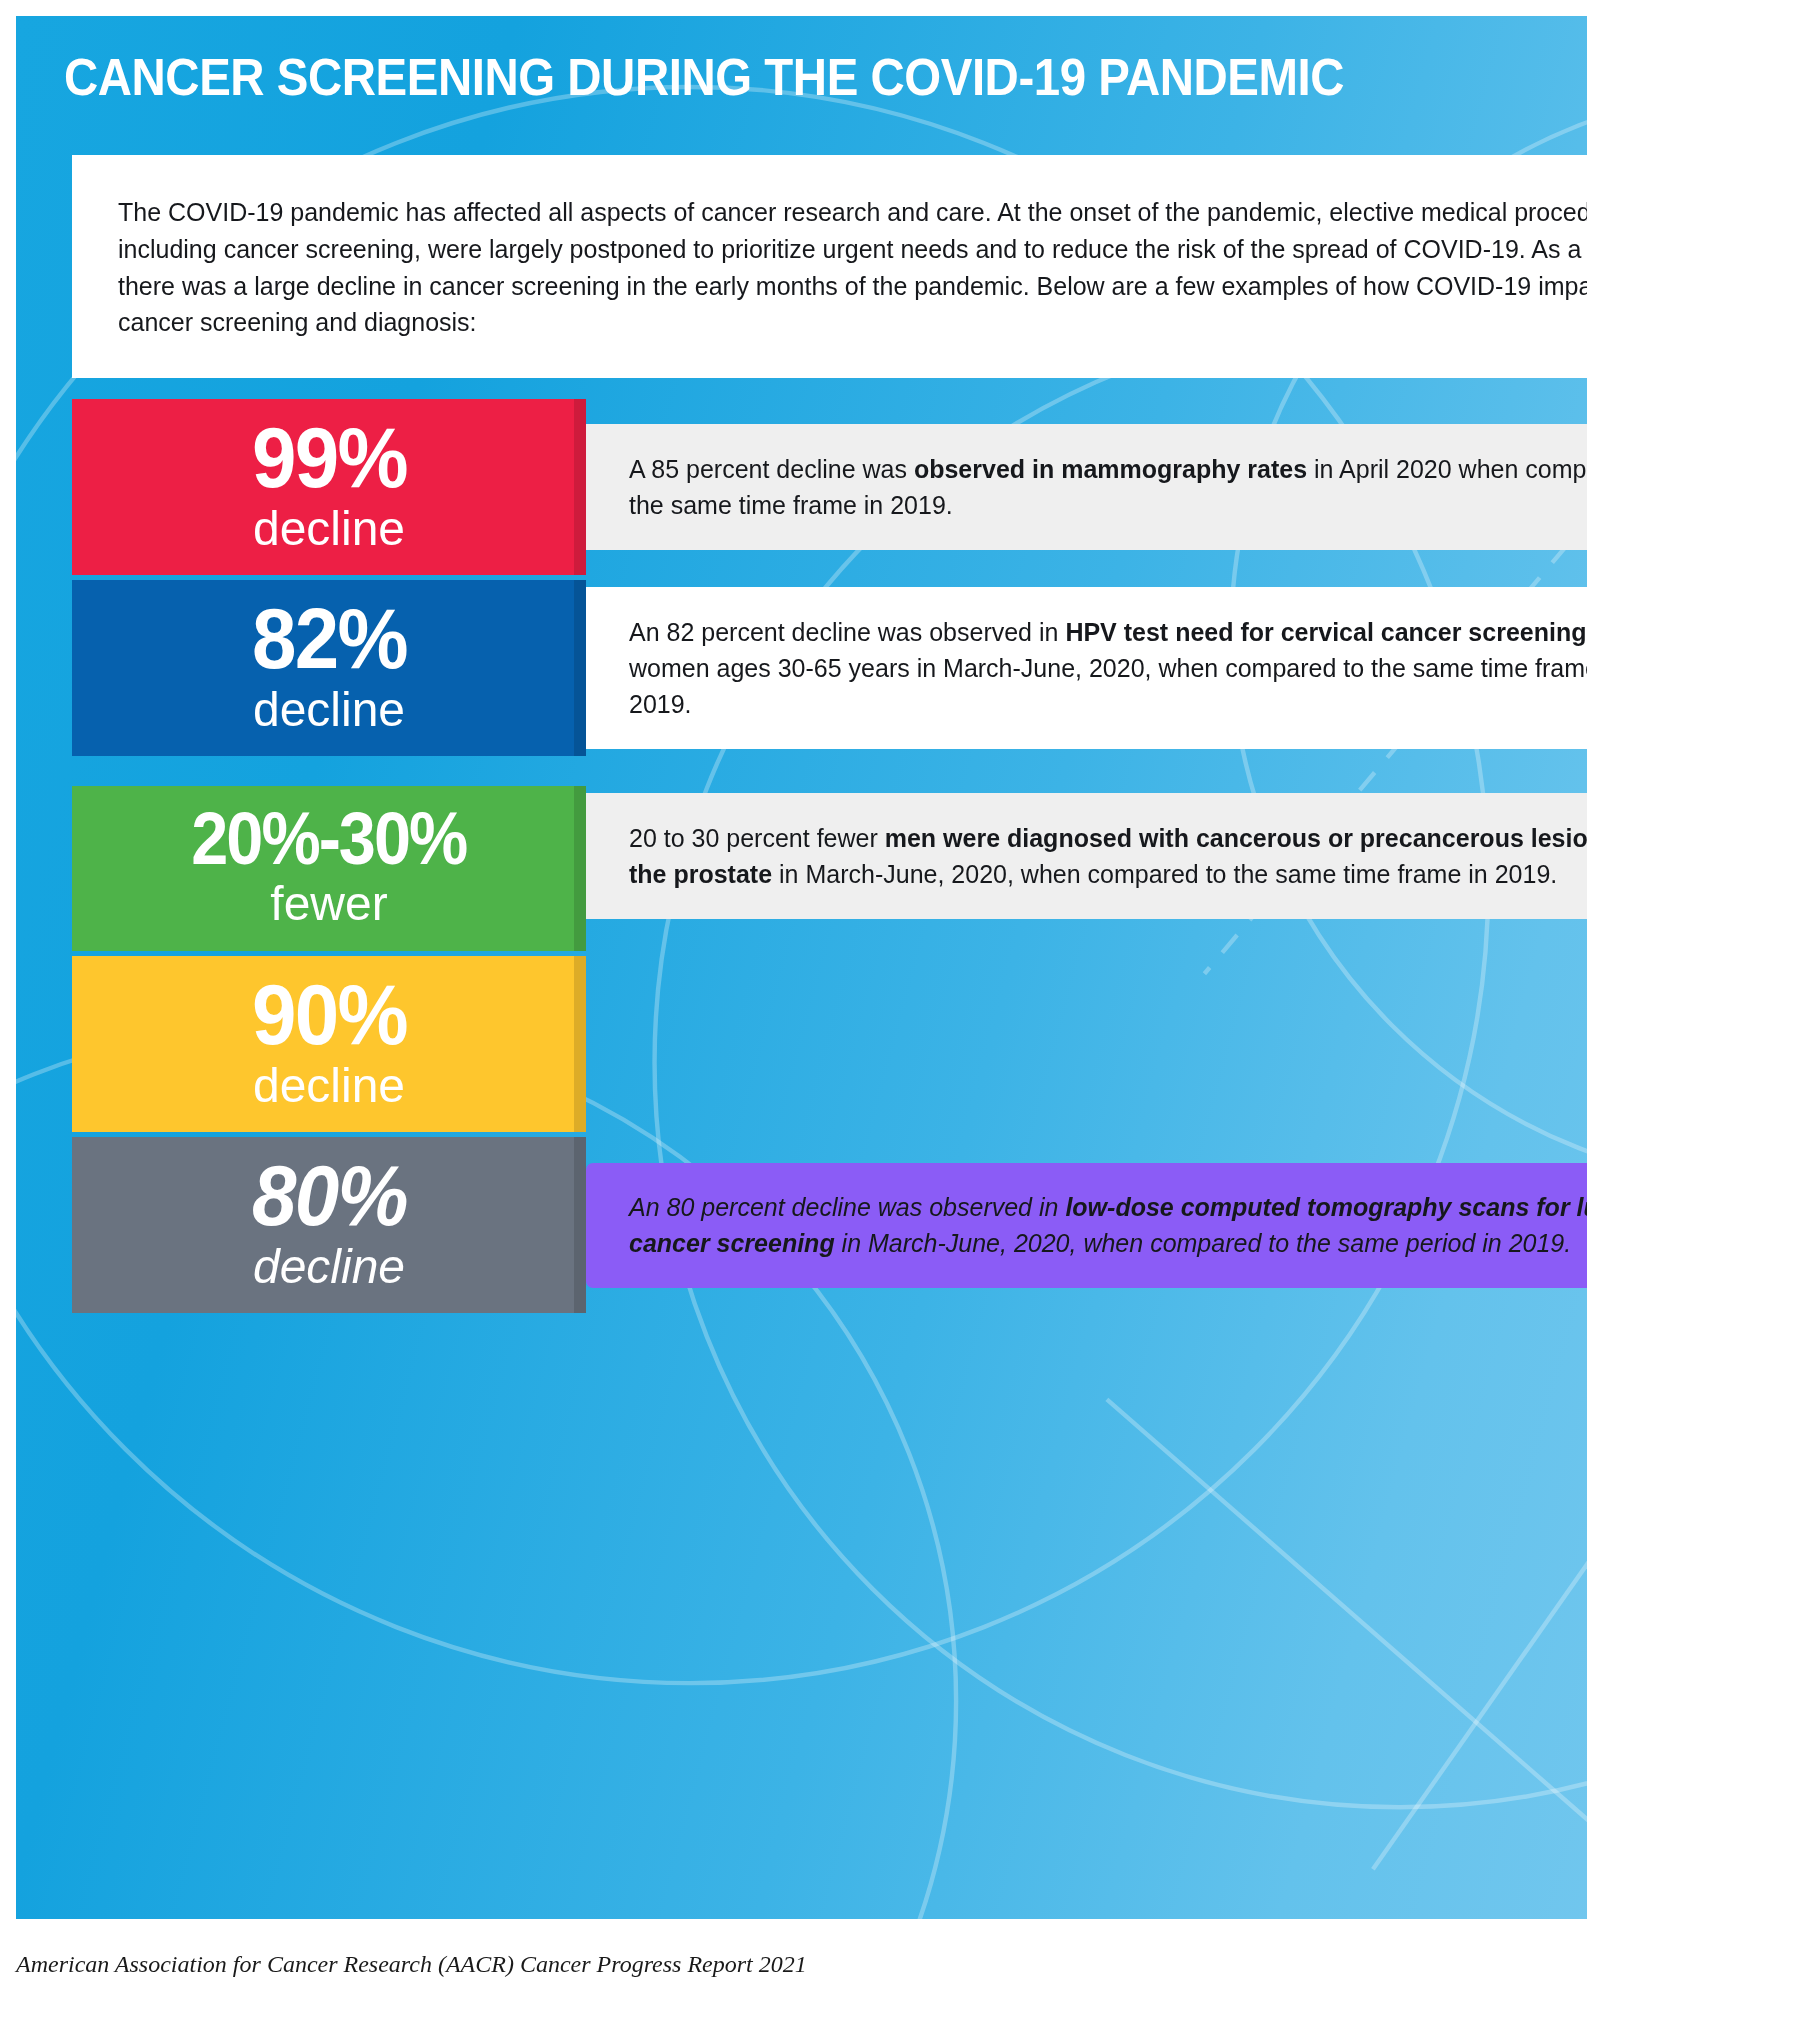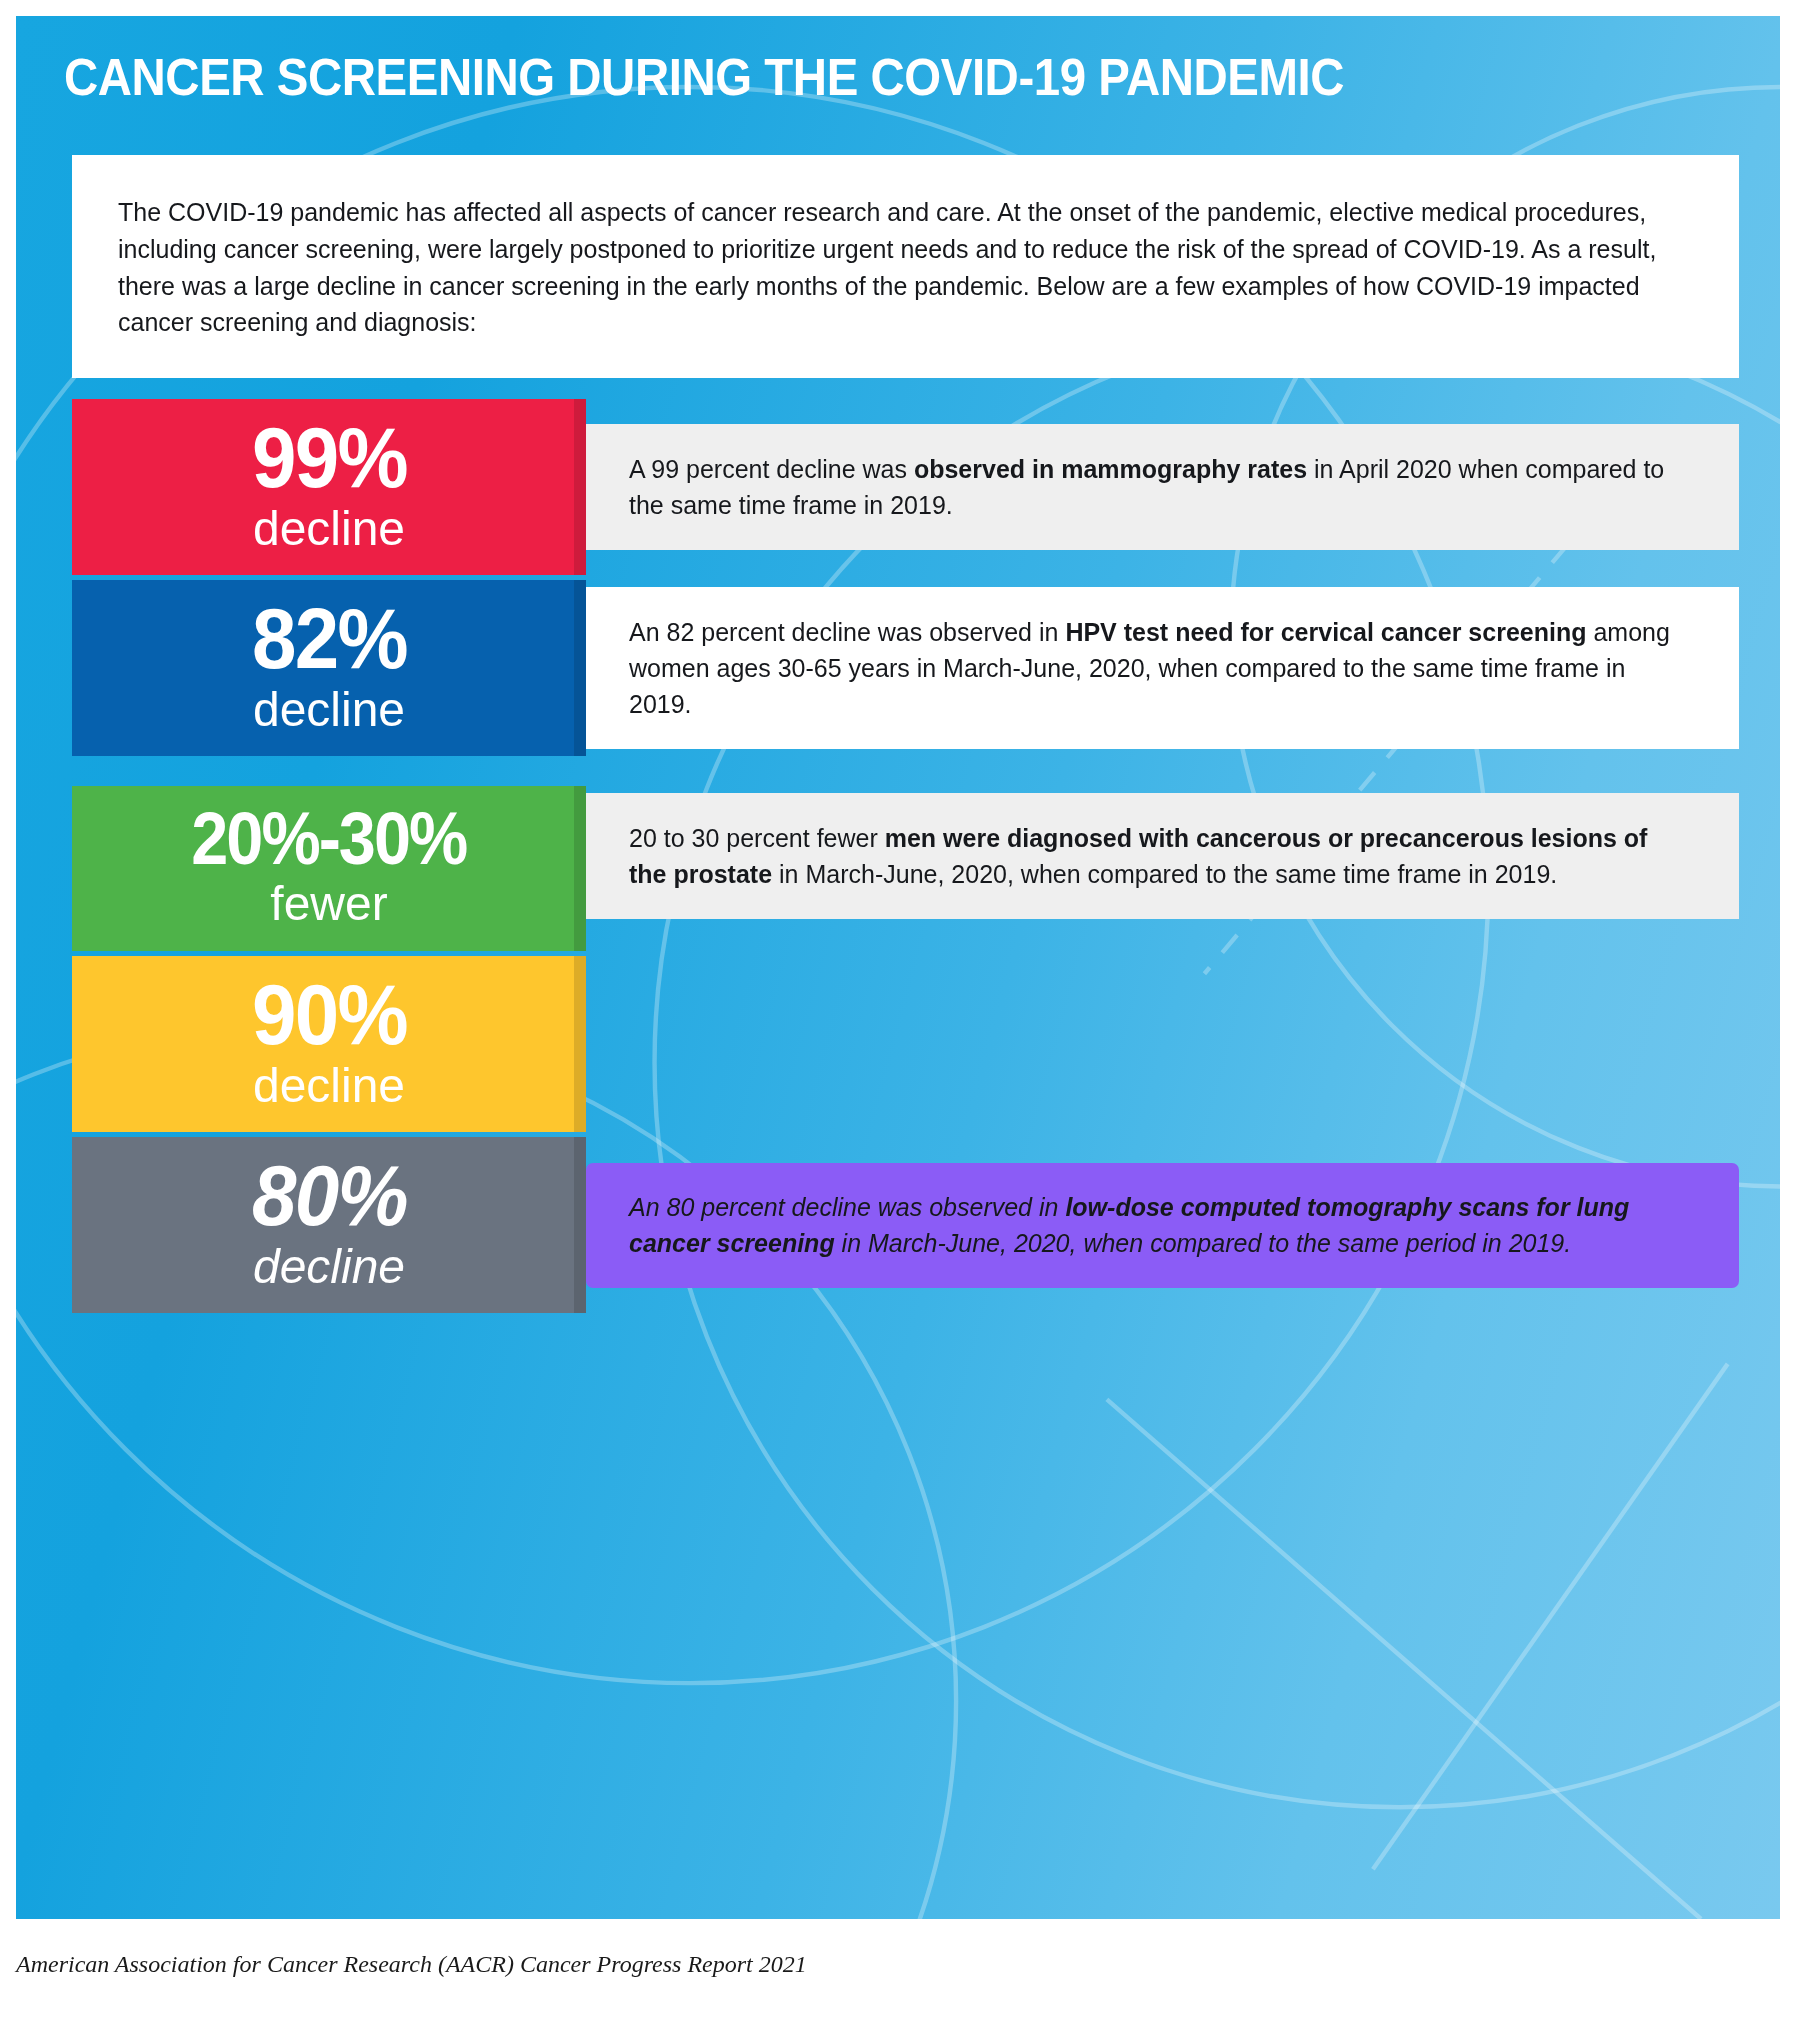--- a/index.html
+++ b/index.html
@@ -7,21 +7,21 @@
   html, body {
     width: 1795px;
     height: 2036px;
     background: #ffffff;
     font-family: "Liberation Sans", sans-serif;
   }
 
   
   .poster {
     position: relative;
-    width: 1795px;
+    width: 1587px;
     height: 2036px;
     background: #ffffff;
     overflow: hidden;
     padding-left: 48px;
   }
 
   
   .blue-panel {
     position: absolute;
     left: 16px;
@@ -190,21 +190,21 @@
     <div class="gap"></div>
 
     <div class="rows">
 
       <div class="row">
         <div class="stat" style="background: rgb(237, 31, 69);">
           <div class="stat-value">99%</div>
           <div class="stat-label">decline</div>
         </div>
         <div class="desc" style="background: rgb(239, 239, 239);">
-          <p><span>A 99 percent decline was </span><b>observed in mammography rates</b><span> in April 2020 when compared to the same time frame in 2019.</span></p>
+          <p><span>A 85 percent decline was </span><b>observed in mammography rates</b><span> in April 2020 when compared to the same time frame in 2019.</span></p>
         </div>
       </div>
 
       <div class="row">
         <div class="stat" style="background: rgb(6, 97, 174);">
           <div class="stat-value">82%</div>
           <div class="stat-label">decline</div>
         </div>
         <div class="desc" style="background: rgb(255, 255, 255);">
           <p><span>An 82 percent decline was observed in </span><b>HPV test need for cervical cancer screening</b><span> among women ages 30-65 years in March-June, 2020, when compared to the same time frame in 2019.</span></p>

